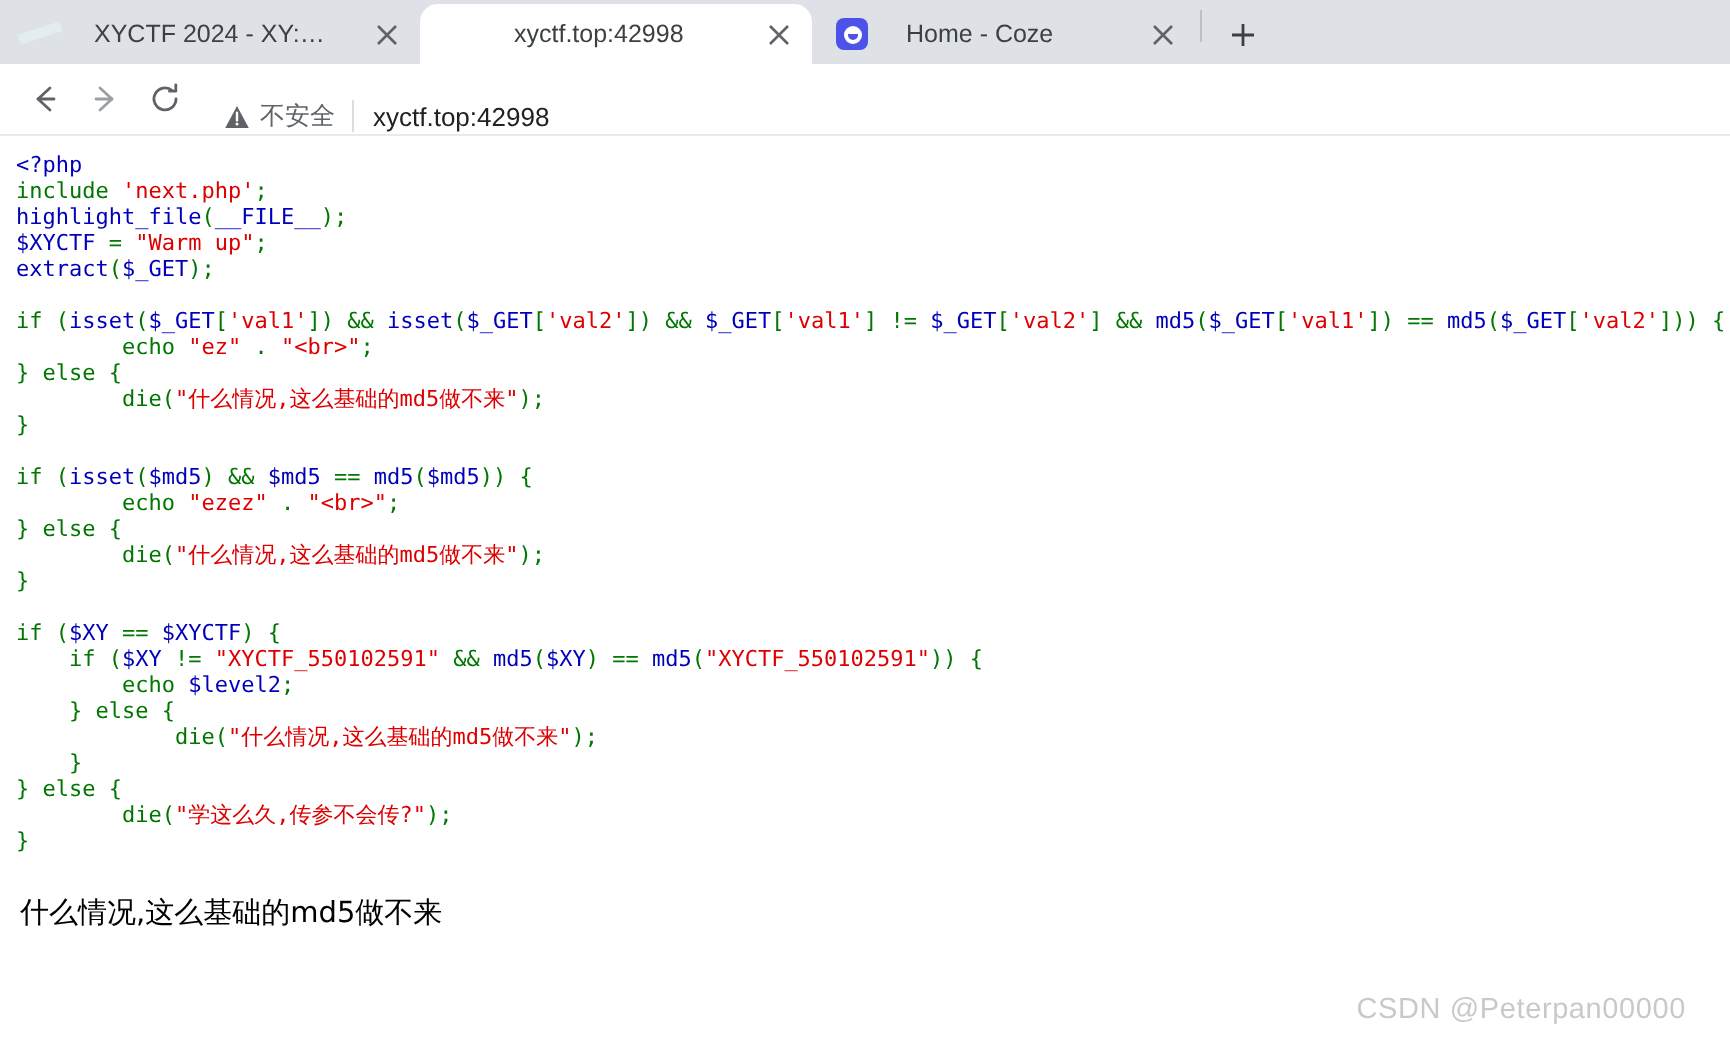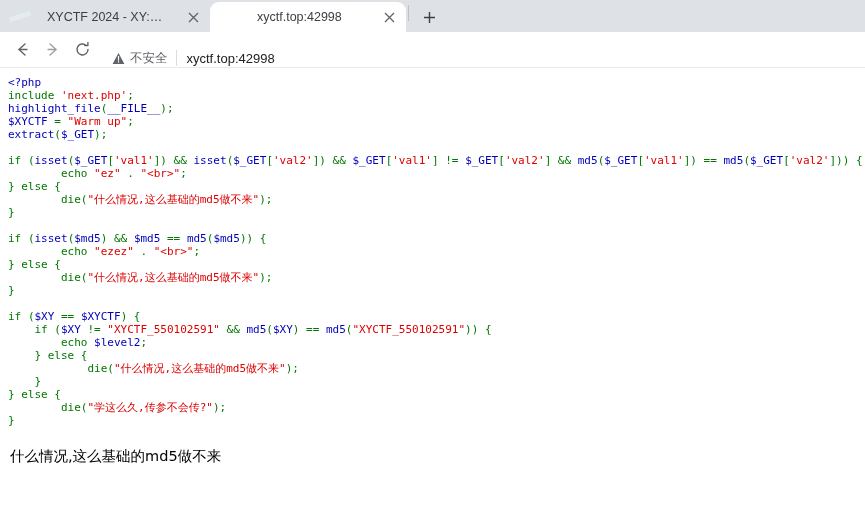--- a/index.html
+++ b/index.html
@@ -207,20 +207,33 @@
     <div class="tab active tab-w2">
       <span class="favicon"><span class="fav-globe-dark"></span></span>
       <span class="tab-title">xyctf.top:42998</span>
       <span class="tab-close">
         <svg width="11" height="11" viewBox="0 0 11 11">
             <path d="M1 1 L10 10 M10 1 L1 10" stroke="#5f6368" stroke-width="1.3" fill="none"></path>
           </svg>
       </span>
     </div>
 
+    <div class="tab inactive tab-w3">
+      <span class="favicon">
+          <span class="fav-coze">
+            <span></span>
+          </span>
+        </span>
+      <span class="tab-title">Home - Coze</span>
+      <span class="tab-close">
+        <svg width="11" height="11" viewBox="0 0 11 11">
+            <path d="M1 1 L10 10 M10 1 L1 10" stroke="#5f6368" stroke-width="1.3" fill="none"></path>
+          </svg>
+      </span>
+    </div>
 
     <span class="tabdiv"></span>
 
     <div class="newtab">
       <svg width="13" height="13" viewBox="0 0 13 13">
           <path d="M6.5 1 V12 M1 6.5 H12" stroke="#3c4043" stroke-width="1.4" fill="none"></path>
         </svg>
     </div>
   </div>
 
@@ -280,15 +293,16 @@
 <span class="kw">if </span><span class="kw">(</span><span class="def">$XY </span><span class="kw">== </span><span class="def">$XYCTF</span><span class="kw">) {</span>
 <span class="kw">    if </span><span class="kw">(</span><span class="def">$XY </span><span class="kw">!= </span><span class="str">"XYCTF_550102591"</span><span class="kw"> &amp;&amp; </span><span class="def">md5</span><span class="kw">(</span><span class="def">$XY</span><span class="kw">) == </span><span class="def">md5</span><span class="kw">(</span><span class="str">"XYCTF_550102591"</span><span class="kw">)) {</span>
 <span class="kw">        echo </span><span class="def">$level2</span><span class="kw">;</span>
 <span class="kw">    } else {</span>
 <span class="kw">            die</span><span class="kw">(</span><span class="str">"什么情况,这么基础的md5做不来"</span><span class="kw">);</span>
 <span class="kw">    }</span>
 <span class="kw">} else {</span>
 <span class="kw">        die</span><span class="kw">(</span><span class="str">"学这么久,传参不会传?"</span><span class="kw">);</span>
 <span class="kw">}</span></pre>
     <div class="output-text">什么情况,这么基础的md5做不来</div>
+    <div class="watermark">CSDN @Peterpan00000</div>
   </div>
 
 </div>
 
 </body></html>

